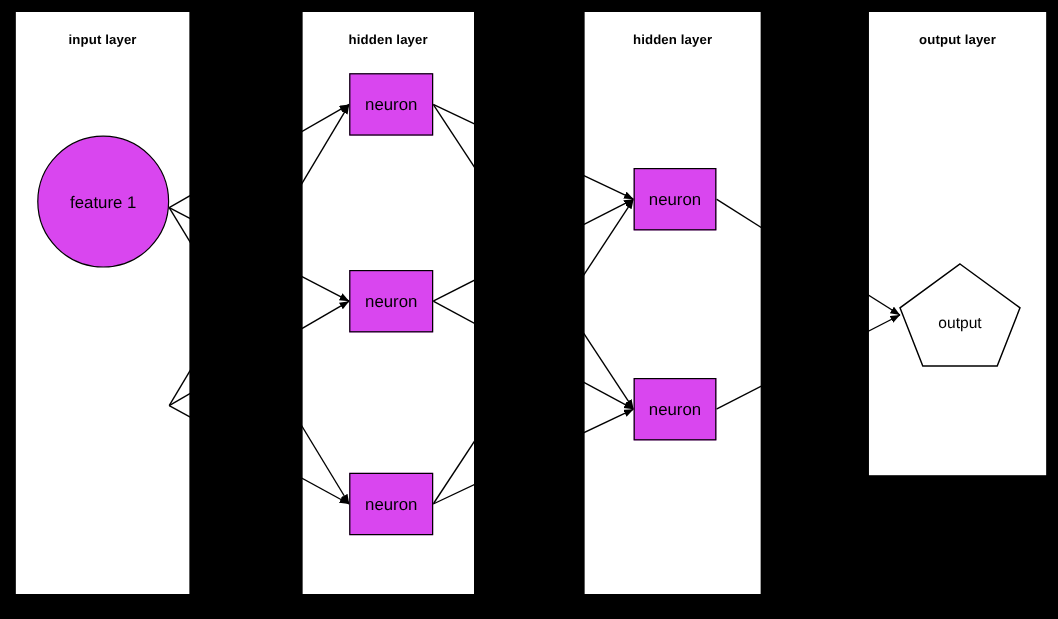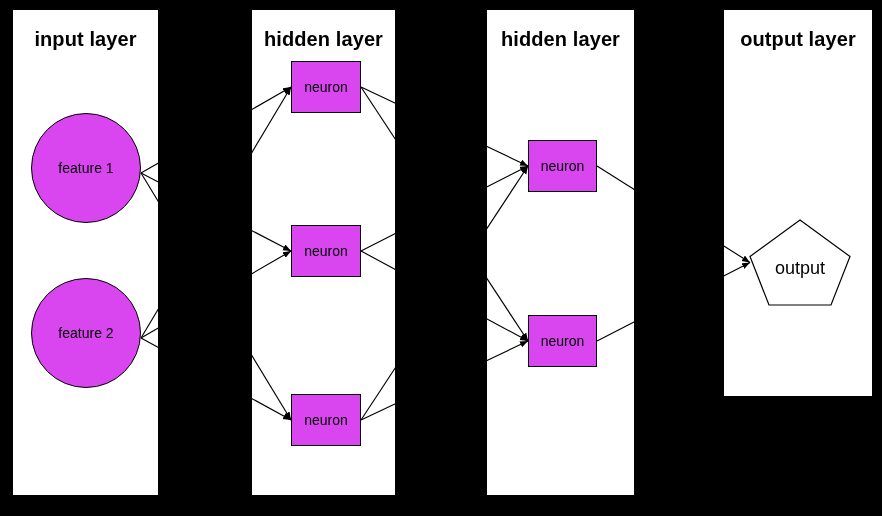--- a/index.html
+++ b/index.html
@@ -23,21 +23,21 @@
     position: absolute;
     background: #ffffff;
     box-sizing: border-box;
   }
   .layer-title {
     position: absolute;
     top: 18px;
     left: 0;
     width: 100%;
     text-align: center;
-    font-size: 20px;
+    font-size: 11px;
     font-weight: bold;
     color: #000000;
     font-family: "Liberation Sans", sans-serif;
     letter-spacing: 0.1px;
   }
   .node {
     position: absolute;
     box-sizing: border-box;
     border: 1.2px solid #000000;
     background: #d946ef;
@@ -56,21 +56,21 @@
     background: transparent;
   }
   .pentagon-shape {
     position: absolute;
     left: 0;
     top: 0;
   }
   .pentagon-label {
     position: relative;
     z-index: 2;
-    font-size: 18px;
+    font-size: 13px;
     color: #000000;
     padding-top: 12px;
   }
   #edges {
     position: absolute;
     left: 0;
     top: 0;
     width: 882px;
     height: 516px;
     pointer-events: none;
@@ -116,23 +116,20 @@
         <line x1="597" y1="341" x2="750" y2="262.5"></line>
       </g>
   </svg>
 
   <div class="layer-panel" style="left:13px; top:10px; width:145px; height:485px;">
     <div class="panel-content">
       <div class="layer-title">input layer</div>
       <div class="node circle" style="left:18px; top:103px; width:110px; height:110px;justify-content:center;">
         <span>feature 1</span>
       </div>
-      <div class="node circle" style="left:18px; top:268px; width:110px; height:110px;">
-        <span>feature 2</span>
-      </div>
     </div>
   </div>
 
   <div class="layer-panel" style="left:252px; top:10px; width:143px; height:485px;">
     <div class="panel-content">
       <div class="layer-title">hidden layer</div>
       <div class="node" style="left:39px; top:51px; width:70px; height:52px;">
         <span>neuron</span>
       </div>
       <div class="node" style="left:39px; top:215px; width:70px; height:52px;">

